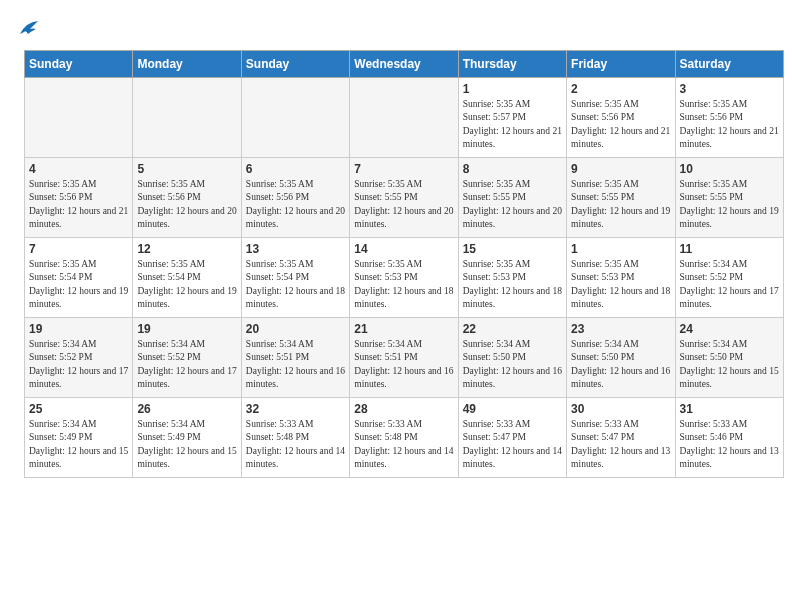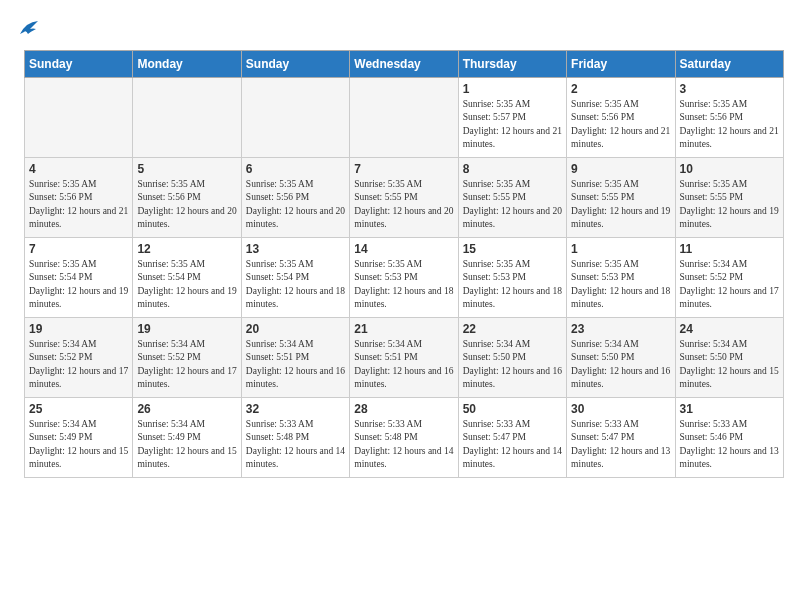--- a/index.html
+++ b/index.html
@@ -348,21 +348,21 @@
         </td>
         <td>
           <div class="day-num">28</div>
           <div class="cell-info">
             <span>Sunrise: </span><span>5:33 AM</span><br>
             <span>Sunset: </span><span>5:48 PM</span><br>
             <span>Daylight: </span><span>12 hours and 14 minutes.</span>
           </div>
         </td>
         <td>
-          <div class="day-num">50</div>
+          <div class="day-num">49</div>
           <div class="cell-info">
             <span>Sunrise: </span><span>5:33 AM</span><br>
             <span>Sunset: </span><span>5:47 PM</span><br>
             <span>Daylight: </span><span>12 hours and 14 minutes.</span>
           </div>
         </td>
         <td>
           <div class="day-num">30</div>
           <div class="cell-info">
             <span>Sunrise: </span><span>5:33 AM</span><br>

